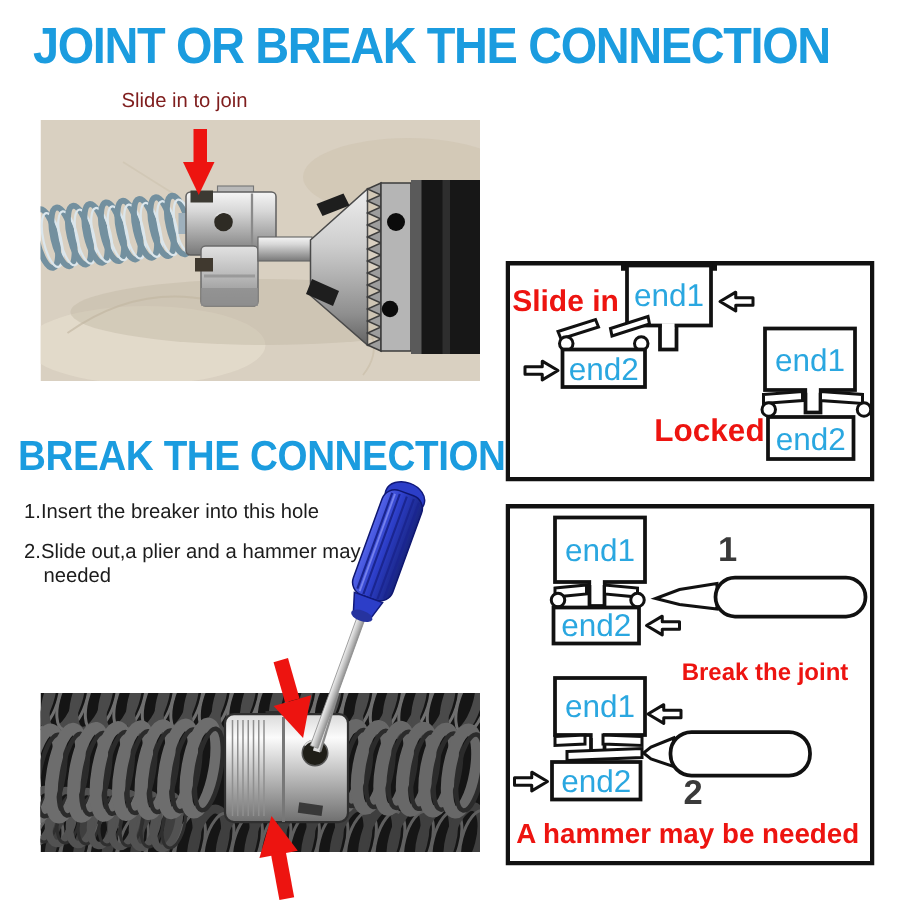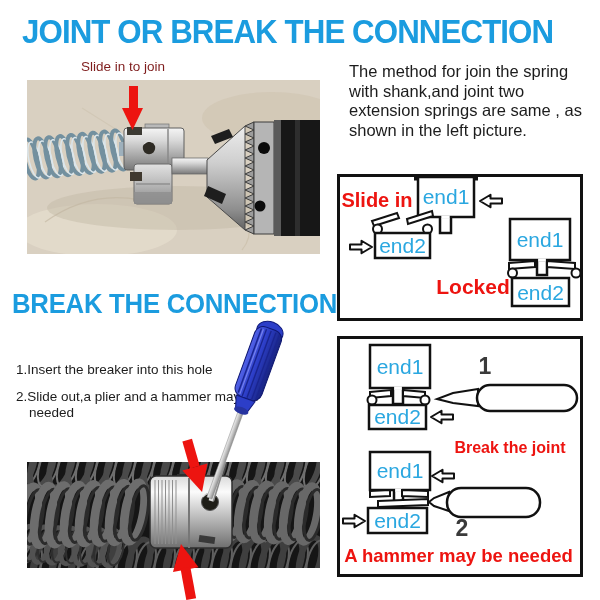--- a/index.html
+++ b/index.html
@@ -10,21 +10,21 @@
   h1.title{margin:0;position:absolute;left:22px;top:14px;width:566px;
            font-size:34px;font-weight:bold;letter-spacing:-1px;line-height:1;
            color:var(--heading-blue,#1b9cdf);transform:scaleX(.92);transform-origin:left top;white-space:nowrap;}
   .photo-caption{position:absolute;left:48px;top:59px;width:150px;text-align:center;
            font-size:13.5px;color:#7f1d1d;}
   .description{position:absolute;left:349px;top:62px;width:244px;
            font-size:16.5px;line-height:19.5px;color:#1c1c1c;}
   h2.break-heading{margin:0;position:absolute;left:12px;top:290px;
            font-size:28px;font-weight:bold;letter-spacing:-0.3px;line-height:1;
            color:var(--heading-blue,#1b9cdf);transform:scaleX(.92);transform-origin:left top;white-space:nowrap;}
-  .steps{position:absolute;left:16px;top:333px;width:256px;font-size:13.5px;line-height:16.5px;color:#1c1c1c;margin-top:29px;}
+  .steps{position:absolute;left:16px;top:333px;width:256px;font-size:13.5px;line-height:16.5px;color:#1c1c1c;}
   .steps .step{padding-left:13px;text-indent:-13px;margin-bottom:10px;}
   svg{display:block;}
   svg text{font-family:"Liberation Sans",sans-serif;}
   .end-label{fill:var(--label-blue,#2aa7e0);font-size:21px;}
   .red-label{fill:var(--warning-red,#ed1410);font-weight:bold;}
   .num-label{fill:#3a3a3a;font-weight:bold;font-size:23px;}
   .dbox{fill:#ffffff;stroke:#111;stroke-width:3;}
   .ebox{fill:#ffffff;stroke:#111;stroke-width:2.5;}
   .part{fill:#ffffff;stroke:#111;stroke-width:2;}
   .arrow-outline{fill:#ffffff;stroke:#111;stroke-width:2;stroke-linejoin:round;}
@@ -136,21 +136,20 @@
       <rect x="247" y="40" width="7" height="116" fill="#5a5a5a"></rect>
       <rect x="268" y="40" width="5" height="116" fill="#2e2e2e"></rect>
     </g>
 
     <g>
       <rect x="102" y="6" width="9" height="23" class="red-arrow"></rect>
       <polygon points="95,28 116,28 105.5,50" class="red-arrow"></polygon>
     </g>
   </svg>
 
-  <div class="description">The method for join the spring with shank,and joint two extension springs are same , as shown in the left picture.</div>
 
   <svg class="abs" style="left:337px;top:174px" width="246" height="147" viewBox="0 0 246 147">
     <rect x="1.5" y="1.5" width="243" height="144" class="dbox"></rect>
     <rect x="77" y="0" width="64" height="6.5" fill="#111"></rect>
     <text x="40" y="33" text-anchor="middle" class="red-label" font-size="20">Slide in</text>
     <rect x="103" y="43" width="11" height="16" class="ebox" stroke-width="2.2"></rect>
     <rect x="81" y="3" width="56" height="40" class="ebox"></rect>
     <rect x="104.3" y="41.5" width="8.4" height="3.4" fill="#fff"></rect>
     <text x="109" y="30" text-anchor="middle" class="end-label">end1</text>
     <use href="#arrL" x="142" y="20"></use>

